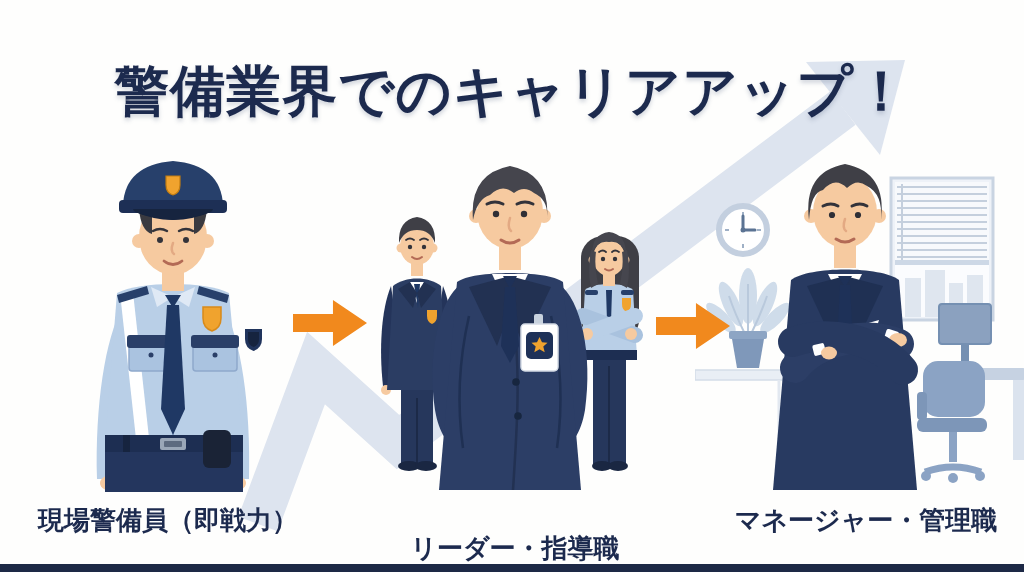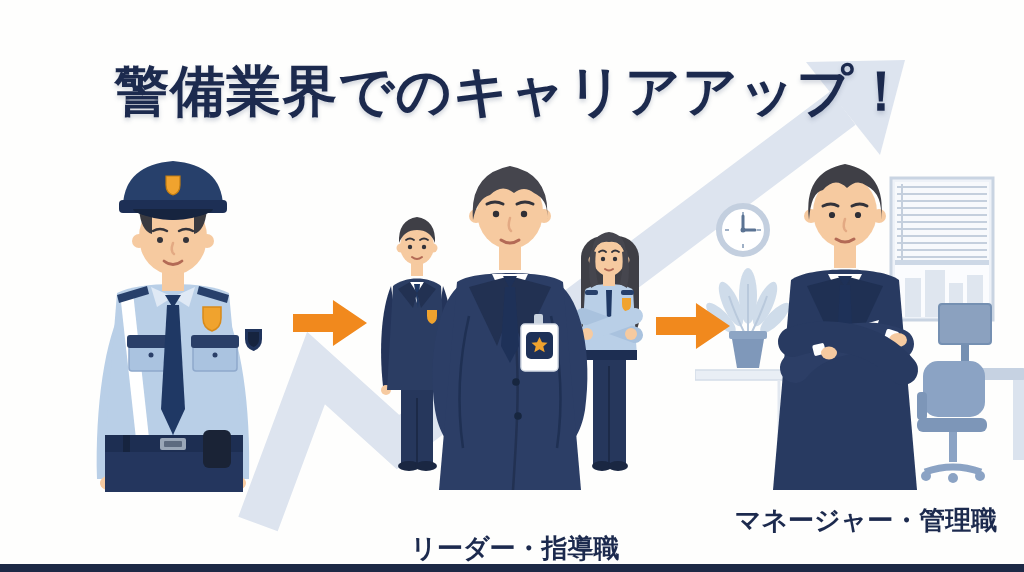--- a/index.html
+++ b/index.html
@@ -305,18 +305,19 @@
       <circle cx="137" cy="87" r="3.1" fill="#2f2f36"></circle>
       <circle cx="163" cy="87" r="3.1" fill="#2f2f36"></circle>
       <path d="M150,91 Q147,100 151,103" stroke="#e3a983" stroke-width="2.5" fill="none" stroke-linecap="round"></path>
       <path d="M141,111 Q150,117 159,111" stroke="#b36a55" stroke-width="3" fill="none" stroke-linecap="round"></path>
     </g>
   </svg>
 
   <div class="abs orange-arrow arrow-1"></div>
   <div class="abs orange-arrow arrow-2"></div>
 
+  <div class="abs stage-label label-1">現場警備員（即戦力）</div>
   <div class="abs stage-label label-2">リーダー・指導職</div>
   <div class="abs stage-label label-3">マネージャー・管理職</div>
 
   <div class="abs footer-bar"></div>
 
 </div>
 
 </body></html>

